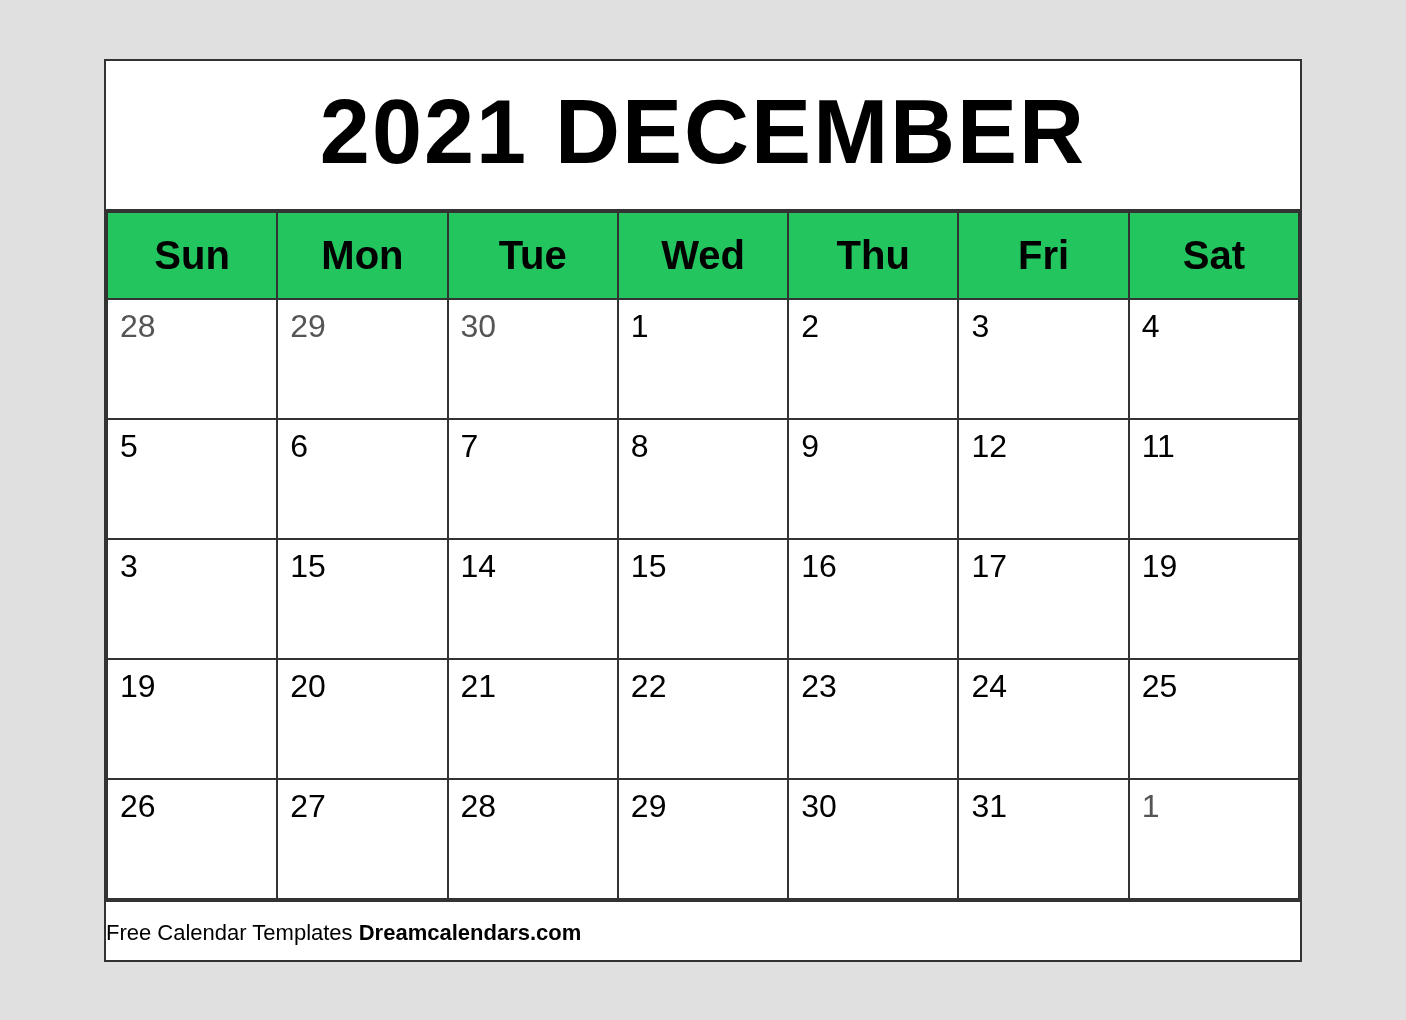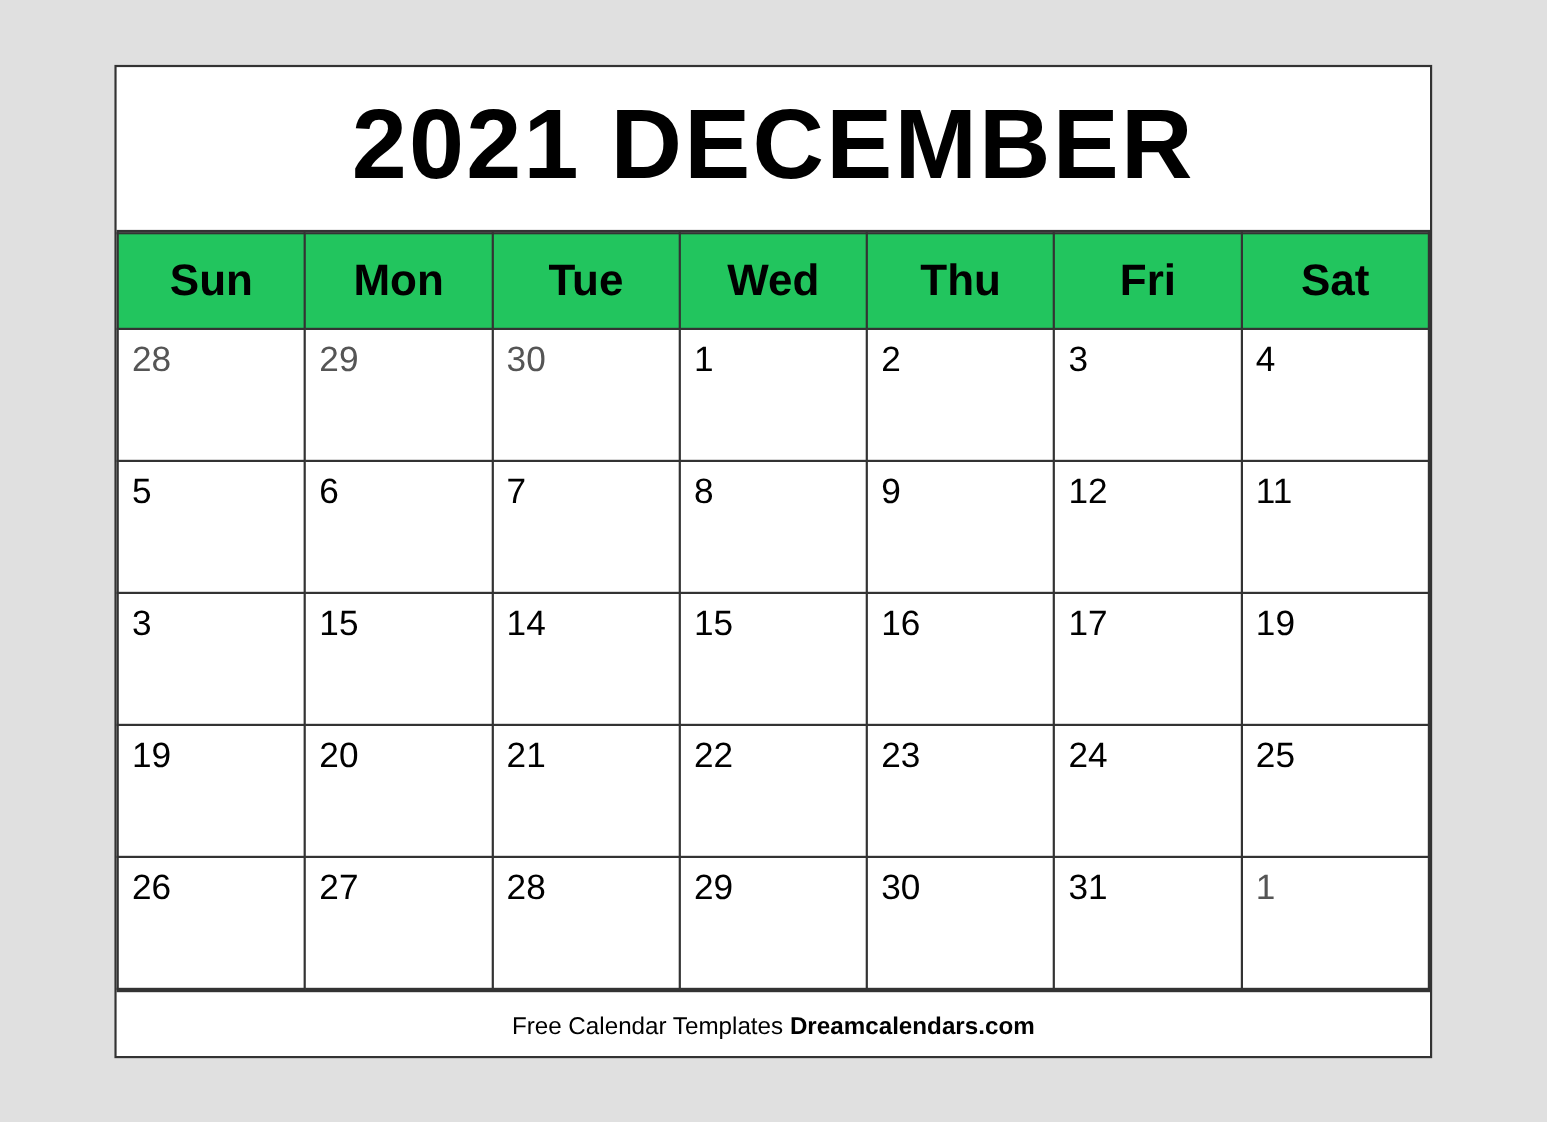--- a/index.html
+++ b/index.html
@@ -60,21 +60,21 @@
       font-weight: normal;
       padding: 8px 12px;
       color: #000;
     }
 
     .calendar-grid td.other-month {
       color: #555;
     }
 
     .calendar-footer {
-      text-align: center;
+      text-align: left;
       padding: 18px 0 14px 0;
       font-size: 22px;
       font-family: Arial, sans-serif;
       border-top: 2px solid #333;
     }
 
     .calendar-footer span.normal {
       font-weight: normal;
     }
 

